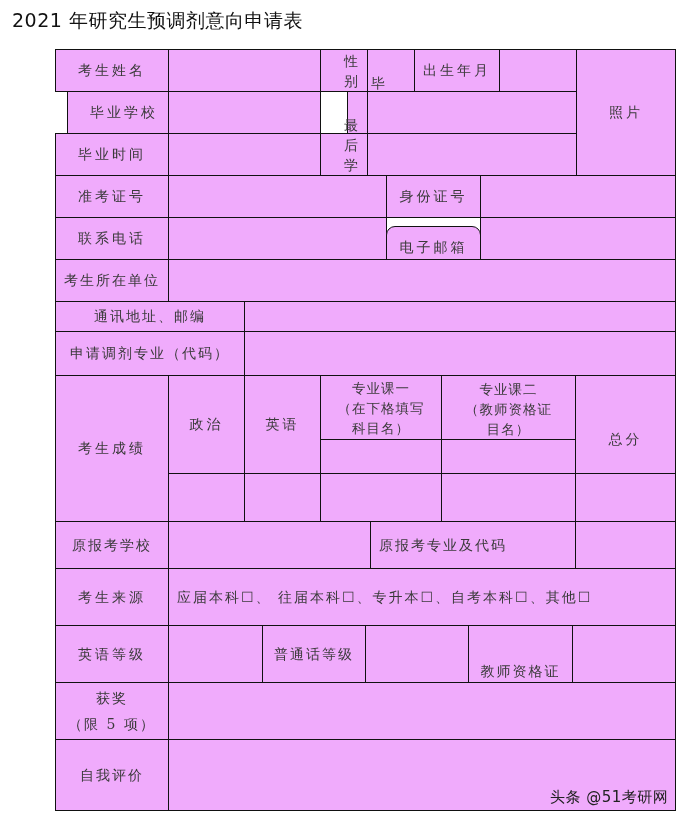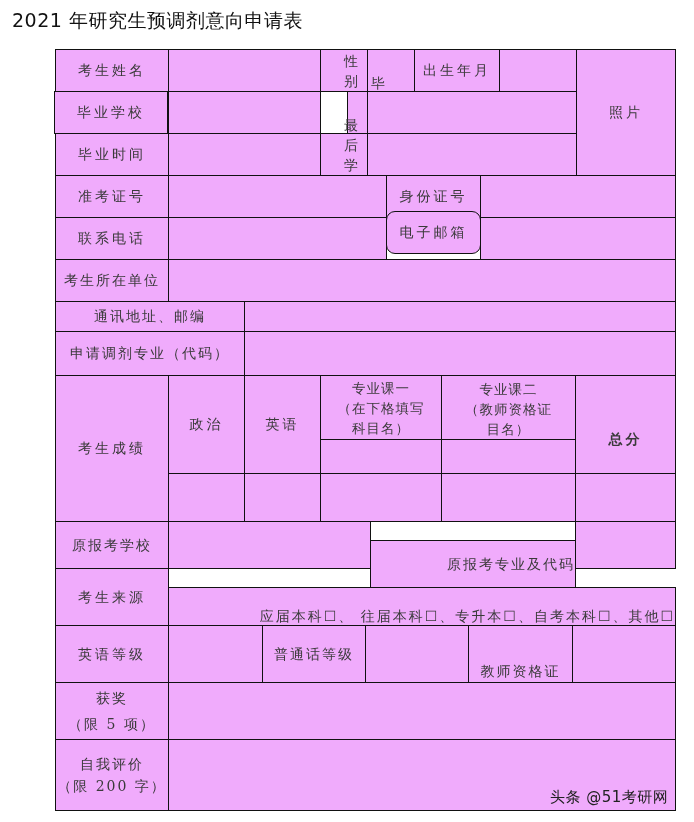--- a/index.html
+++ b/index.html
@@ -3,21 +3,21 @@
 <meta charset="utf-8">
 <style>
   html, body { margin: 0; padding: 0; background: #ffffff; }
   body { width: 694px; height: 822px; position: relative; overflow: hidden;
          font-family: "DejaVu Serif", "Liberation Serif", serif; color: #3a3a3a; }
   .title { position: absolute; left: 12px; top: 8px; width: 694px; text-align: left;
            font-family: "DejaVu Sans", "Liberation Sans", sans-serif; font-size: 19px; color: #111; letter-spacing: 0.5px; }
   .cell { position: absolute; box-sizing: border-box; border: 1px solid #111;
           display: flex; align-items: center; justify-content: center; text-align: center;
           font-size: 14px; line-height: 21px; letter-spacing: 3px; background: #f0abfc; }
-  .cell.left { justify-content: flex-end; padding-left: 8px; margin-top: 19px; }
+  .cell.left { justify-content: flex-start; padding-left: 8px; }
   .cell.narrow { letter-spacing: 2px; font-size: 14px; line-height: 20px; padding-left: 16px; }
   .cell.small { letter-spacing: 1px; font-size: 13.5px; line-height: 20px; }
   .cell span { display: block; }
   .field { cursor: text; }
   .watermark { position: absolute; left: 550px; top: 788px; font-family: "DejaVu Sans", "Liberation Sans", sans-serif;
                font-size: 15px; color: #222; letter-spacing: 0.5px; }
 </style>
 </head>
 <body>
 
@@ -32,21 +32,21 @@
   </div>
 <div class="cell field" style="left:367px;top:49px;width:48px;height:43px;"></div>
 <div class="cell" style="left:414px;top:49px;width:86px;height:43px;">
     <span>出生年月</span>
   </div>
 <div class="cell field" style="left:499px;top:49px;width:78px;height:43px;"></div>
 <div class="cell" style="left:576px;top:49px;width:100px;height:127px;">
     <span>照片</span>
   </div>
 
-<div class="cell" style="left:54px;top:91px;width:114px;height:43px;align-items:center;">
+<div class="cell" style="left:67px;top:91px;width:114px;height:43px;align-items:center;">
     <span>毕业学校</span>
   </div>
 <div class="cell field" style="left:168px;top:91px;width:153px;height:43px;"></div>
 <div class="cell narrow" style="left:320px;top:91px;width:48px;height:43px;flex-direction:column;margin-left:27px;">
     <span>毕业</span>
     <span>专业</span>
   </div>
 <div class="cell field" style="left:367px;top:91px;width:210px;height:43px;"></div>
 
 <div class="cell" style="left:55px;top:133px;width:114px;height:43px;">
@@ -65,21 +65,21 @@
 <div class="cell field" style="left:168px;top:175px;width:219px;height:43px;"></div>
 <div class="cell" style="left:386px;top:175px;width:95px;height:43px;">
     <span>身份证号</span>
   </div>
 <div class="cell field" style="left:480px;top:175px;width:196px;height:43px;"></div>
 
 <div class="cell" style="left:55px;top:217px;width:114px;height:43px;">
     <span>联系电话</span>
   </div>
 <div class="cell field" style="left:168px;top:217px;width:219px;height:43px;"></div>
-<div class="cell" style="left:386px;top:211px;width:95px;height:43px;border-radius:9px;">
+<div class="cell" style="left:386px;top:226px;width:95px;height:43px;border-radius:9px;">
     <span>电子邮箱</span>
   </div>
 <div class="cell field" style="left:480px;top:217px;width:196px;height:43px;"></div>
 
 <div class="cell" style="left:55px;top:259px;width:114px;height:43px;letter-spacing:2px;">
     <span>考生所在单位</span>
   </div>
 <div class="cell field" style="left:168px;top:259px;width:508px;height:43px;"></div>
 
 <div class="cell" style="left:55px;top:301px;width:190px;height:31px;letter-spacing:2px;">
@@ -104,21 +104,21 @@
 <div class="cell small" style="left:320px;top:375px;width:122px;height:65px;flex-direction:column;">
     <span>专业课一</span>
     <span>（在下格填写</span>
     <span>科目名）</span>
   </div>
 <div class="cell small" style="left:441px;top:375px;width:135px;height:65px;flex-direction:column;justify-content:flex-end;">
     <span>专业课二</span>
     <span>（教师资格证</span>
     <span>目名）</span>
   </div>
-<div class="cell" style="left:575px;top:375px;width:101px;height:128px;font-weight:bold;">
+<div class="cell" style="left:575px;top:375px;width:101px;height:128px;">
     <span>总分</span>
   </div>
 <div class="cell field" style="left:320px;top:439px;width:122px;height:35px;"></div>
 <div class="cell field" style="left:441px;top:439px;width:135px;height:35px;"></div>
 <div class="cell field" style="left:168px;top:473px;width:77px;height:49px;"></div>
 <div class="cell field" style="left:244px;top:473px;width:77px;height:49px;"></div>
 <div class="cell field" style="left:320px;top:473px;width:122px;height:49px;"></div>
 <div class="cell field" style="left:441px;top:473px;width:135px;height:49px;"></div>
 <div class="cell field" style="left:575px;top:473px;width:101px;height:49px;"></div>
 
@@ -152,17 +152,16 @@
 <div class="cell field" style="left:572px;top:625px;width:104px;height:58px;"></div>
 
 <div class="cell" style="left:55px;top:682px;width:114px;height:58px;flex-direction:column;line-height:26px;letter-spacing:2px;">
     <span>获奖</span>
     <span>（限 5 项）</span>
   </div>
 <div class="cell field" style="left:168px;top:682px;width:508px;height:58px;"></div>
 
 <div class="cell" style="left:55px;top:739px;width:114px;height:72px;flex-direction:column;line-height:22px;letter-spacing:2px;">
     <span>自我评价</span>
-    <span>（限 200 字）</span>
   </div>
 <div class="cell field" style="left:168px;top:739px;width:508px;height:72px;"></div>
 
 <div class="watermark">头条 @51考研网</div>
 
 </body></html>

